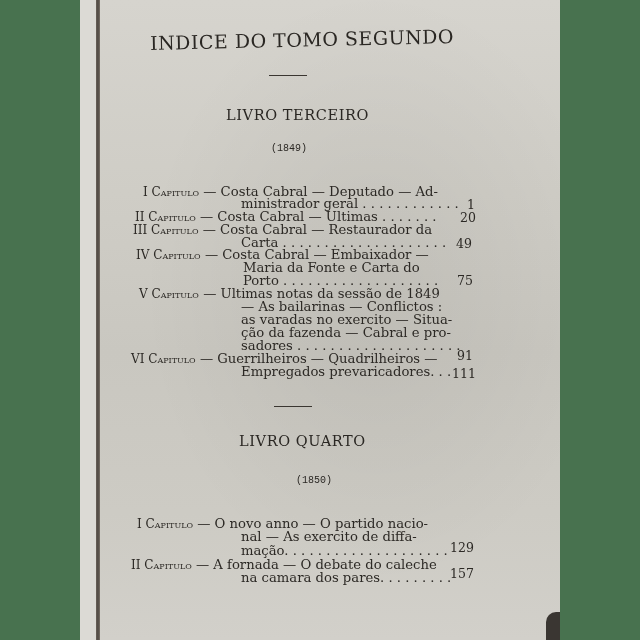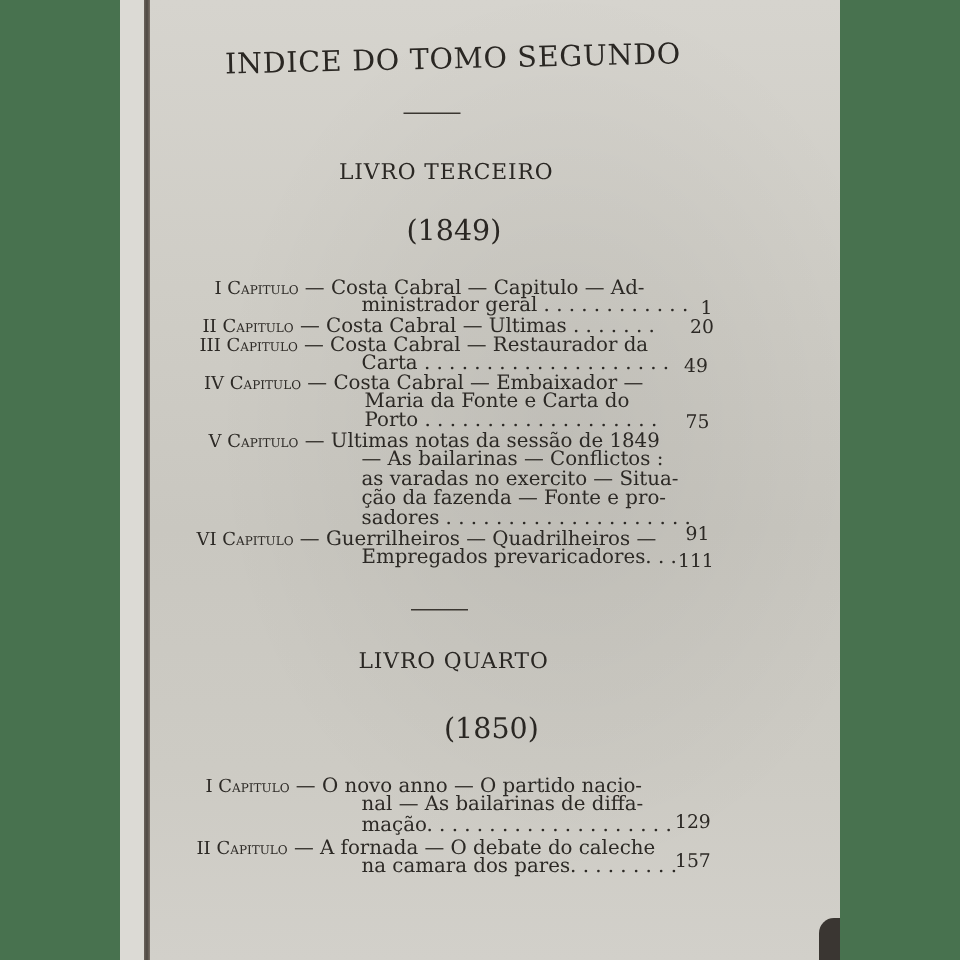--- a/index.html
+++ b/index.html
@@ -10,21 +10,21 @@
     background: linear-gradient(180deg, #d6d4ce 0%, #cfcdc6 30%, #c9c7c0 55%, #cdcbc4 80%, #d2d0ca 100%); overflow:hidden; }
   .page::before { content:""; position:absolute; left:0; top:0; width:18px; height:100%; background:#dcdad5; }
   .fold { position:absolute; left:16px; top:0; width:4px; height:640px; background:linear-gradient(90deg,#6a625a,#4e4842,#7a7168); }
   .shade { position:absolute; left:20px; top:0; width:460px; height:640px;
     background: radial-gradient(ellipse at 60% 45%, rgba(0,0,0,0.06), rgba(0,0,0,0) 60%); }
   .clip { position:absolute; right:0; bottom:0; width:14px; height:28px; background:#3a3632; border-radius:10px 0 0 0; }
   .text { position:absolute; color:#2a2723; white-space:nowrap; }
   .title { left:150px; top:32px; font-size:19px; letter-spacing:0.5px; transform:rotate(-1.3deg); transform-origin:left center; }
   .rule { position:absolute; height:1px; background:#3a3631; }
   .livro { font-size:14.5px; letter-spacing:0.6px; }
-  .year { font-size:19px; }
+  .year { font-size:10px;font-family:Liberation Mono, monospace; }
   .entry { position:absolute; font-size:13.2px; color:#2c2925; line-height:12.6px; }
   .cap-label { font-variant:small-caps; font-size:12px;text-align:right; }
   .pnum { position:absolute; font-size:12.5px; color:#2c2925; }
 </style>
 </head>
 <body>
 
 <div class="border-left"></div>
 <div class="border-right"></div>
 
@@ -35,21 +35,21 @@
 </div>
 
 <div class="text title">INDICE DO TOMO SEGUNDO</div>
 <div class="rule" style="left:269px;top:75px;width:38px;"></div>
 
 <div class="text livro" style="left:226px;top:107px;">LIVRO TERCEIRO</div>
 <div class="text year" style="left:271px;top:143px;">(1849)</div>
 
 <div class="entry" style="left:143px;top:186px;">
   <span class="cap-label">I Capitulo</span>
-  <span>— Costa Cabral — Capitulo — Ad-</span>
+  <span>— Costa Cabral — Deputado — Ad-</span>
 </div>
 <div class="entry" style="left:241px;top:198px;">ministrador geral . . . . . . . . . . . .</div>
 <div class="pnum" style="left:467px;top:197px;">1</div>
 
 <div class="entry" style="left:135px;top:211px;">
   <span class="cap-label">II Capitulo</span>
   <span>— Costa Cabral — Ultimas . . . . . . .</span>
 </div>
 <div class="pnum" style="left:460px;top:210px;">20</div>
 
@@ -67,41 +67,41 @@
 <div class="entry" style="left:243px;top:262px;">Maria da Fonte e Carta do</div>
 <div class="entry" style="left:243px;top:275px;">Porto . . . . . . . . . . . . . . . . . . .</div>
 <div class="pnum" style="left:457px;top:273px;">75</div>
 
 <div class="entry" style="left:139px;top:288px;">
   <span class="cap-label">V Capitulo</span>
   <span>— Ultimas notas da sessão de 1849</span>
 </div>
 <div class="entry" style="left:241px;top:301px;">— As bailarinas — Conflictos :</div>
 <div class="entry" style="left:241px;top:314px;text-align:right;">as varadas no exercito — Situa-</div>
-<div class="entry" style="left:241px;top:327px;">ção da fazenda — Fonte e pro-</div>
+<div class="entry" style="left:241px;top:327px;">ção da fazenda — Cabral e pro-</div>
 <div class="entry" style="left:241px;top:340px;">sadores . . . . . . . . . . . . . . . . . . . .</div>
 <div class="pnum" style="left:457px;top:348px;">91</div>
 
 <div class="entry" style="left:131px;top:353px;">
   <span class="cap-label">VI Capitulo</span>
   <span>— Guerrilheiros — Quadrilheiros —</span>
 </div>
 <div class="entry" style="left:241px;top:366px;">Empregados prevaricadores. . .</div>
 <div class="pnum" style="left:452px;top:366px;">111</div>
 
 <div class="rule" style="left:274px;top:406px;width:38px;"></div>
 
 <div class="text livro" style="left:239px;top:433px;">LIVRO QUARTO</div>
 <div class="text year" style="left:296px;top:475px;">(1850)</div>
 
 <div class="entry" style="left:137px;top:518px;">
   <span class="cap-label">I Capitulo</span>
   <span>— O novo anno — O partido nacio-</span>
 </div>
-<div class="entry" style="left:241px;top:531px;">nal — As bailarinas de diffa-</div>
+<div class="entry" style="left:241px;top:531px;">nal — As exercito de diffa-</div>
 <div class="entry" style="left:241px;top:545px;">mação. . . . . . . . . . . . . . . . . . . .</div>
 <div class="pnum" style="left:450px;top:540px;">129</div>
 
 <div class="entry" style="left:131px;top:559px;">
   <span class="cap-label">II Capitulo</span>
   <span>— A fornada — O debate do caleche</span>
 </div>
 <div class="entry" style="left:241px;top:572px;">na camara dos pares. . . . . . . . .</div>
 <div class="pnum" style="left:450px;top:566px;">157</div>
 

